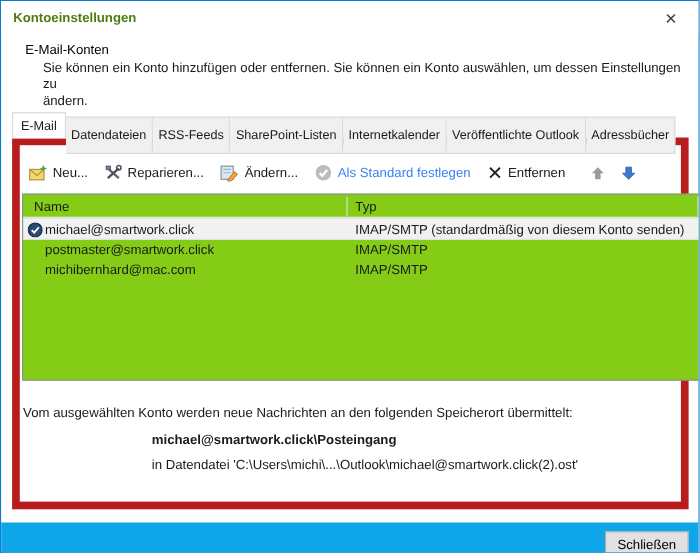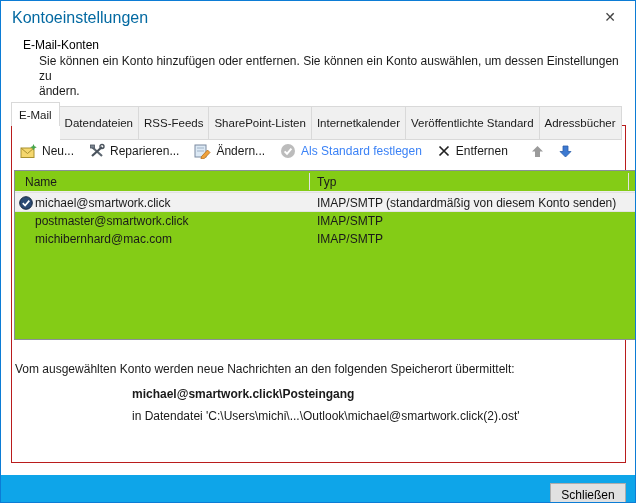--- a/index.html
+++ b/index.html
@@ -2,35 +2,35 @@
 <html><head>
 <meta charset="utf-8">
 <style>
   * { margin:0; padding:0; box-sizing:border-box; }
   html,body { width:636px; height:503px; }
   body { font-family:"Liberation Sans","DejaVu Sans",sans-serif; font-size:12px; color:#1a1a1a; background:#fff; }
   .window { position:relative; width:636px; height:503px; background:#fff; border:1px solid #0c7cd5; overflow:hidden; }
 
   
   .titlebar { position:absolute; left:0; top:0; right:0; height:30px; background:#fff; }
-  .title { position:absolute; left:11px; top:8px; font-size:16px; color:#0369a1; }
+  .title { position:absolute; left:11px; top:8px; font-size:12px; color:#4d7c0f;font-weight:bold; }
   .close { position:absolute; right:14px; top:6px; width:22px; height:20px; text-align:center; font-size:14px; color:#444; cursor:pointer; line-height:20px; }
 
   
   .h-title { position:absolute; left:22px; top:37px; font-weight:normal; font-size:12px; color:#000; }
   .h-desc { position:absolute; left:38px; top:53px; width:588px; line-height:15px; color:#1a1a1a; }
 
   
   .tabs { position:absolute; left:10px; top:101px; height:24px; display:flex; align-items:flex-start; z-index:3; }
   .tab { height:20px; margin-top:4px; padding:16px 5px; background:#f0f0f0; border:1px solid #d9d9d9; border-left-width:0; display:flex; align-items:center; font-size:11.5px; color:#1a1a1a; cursor:pointer; white-space:nowrap; }
   .tab:first-child { border-left-width:1px; }
   .tab.active { height:24px; margin-top:0; padding:0 7px; background:#fff; border:1px solid #d9d9d9; border-bottom:none; position:relative; z-index:4; }
 
   
-  .tabpage { position:absolute; left:10px; top:124px; width:615px; height:338px; background:#fff; border:1px solid #b91c1c; z-index:2; }
+  .tabpage { position:absolute; left:10px; top:124px; width:615px; height:338px; background:#fff; border:7px solid #b91c1c; z-index:2; }
 
   
   .toolbar { position:absolute; left:8px; top:12px; right:4px; height:26px; display:flex; align-items:center; gap:15px; }
   .tbtn { display:flex; align-items:center; gap:5px; cursor:pointer; white-space:nowrap; color:#1a1a1a; }
   .tbtn.disabled { color:#3b82f6; cursor:default; }
   .arrow-btn { display:flex; align-items:center; cursor:pointer; }
   .arrow-btn.first { margin-left:8px; }
   .arrow-btn.disabled { cursor:default; }
 
   
@@ -73,21 +73,21 @@
     <div>Sie können ein Konto hinzufügen oder entfernen. Sie können ein Konto auswählen, um dessen Einstellungen zu</div>
     <div>ändern.</div>
   </div>
 
   <div class="tabs">
     <div class="tab active">E-Mail</div>
     <div class="tab">Datendateien</div>
     <div class="tab">RSS-Feeds</div>
     <div class="tab">SharePoint-Listen</div>
     <div class="tab">Internetkalender</div>
-    <div class="tab">Veröffentlichte Standard</div>
+    <div class="tab">Veröffentlichte Outlook</div>
     <div class="tab">Adressbücher</div>
   </div>
 
   <div class="tabpage">
 
     <div class="toolbar">
       <div class="tbtn">
         <span>
           <svg width="17" height="15" viewBox="0 0 17 15">
             <rect x="1" y="4" width="13" height="9.5" fill="#f5d76e" stroke="#a9912f"></rect>

